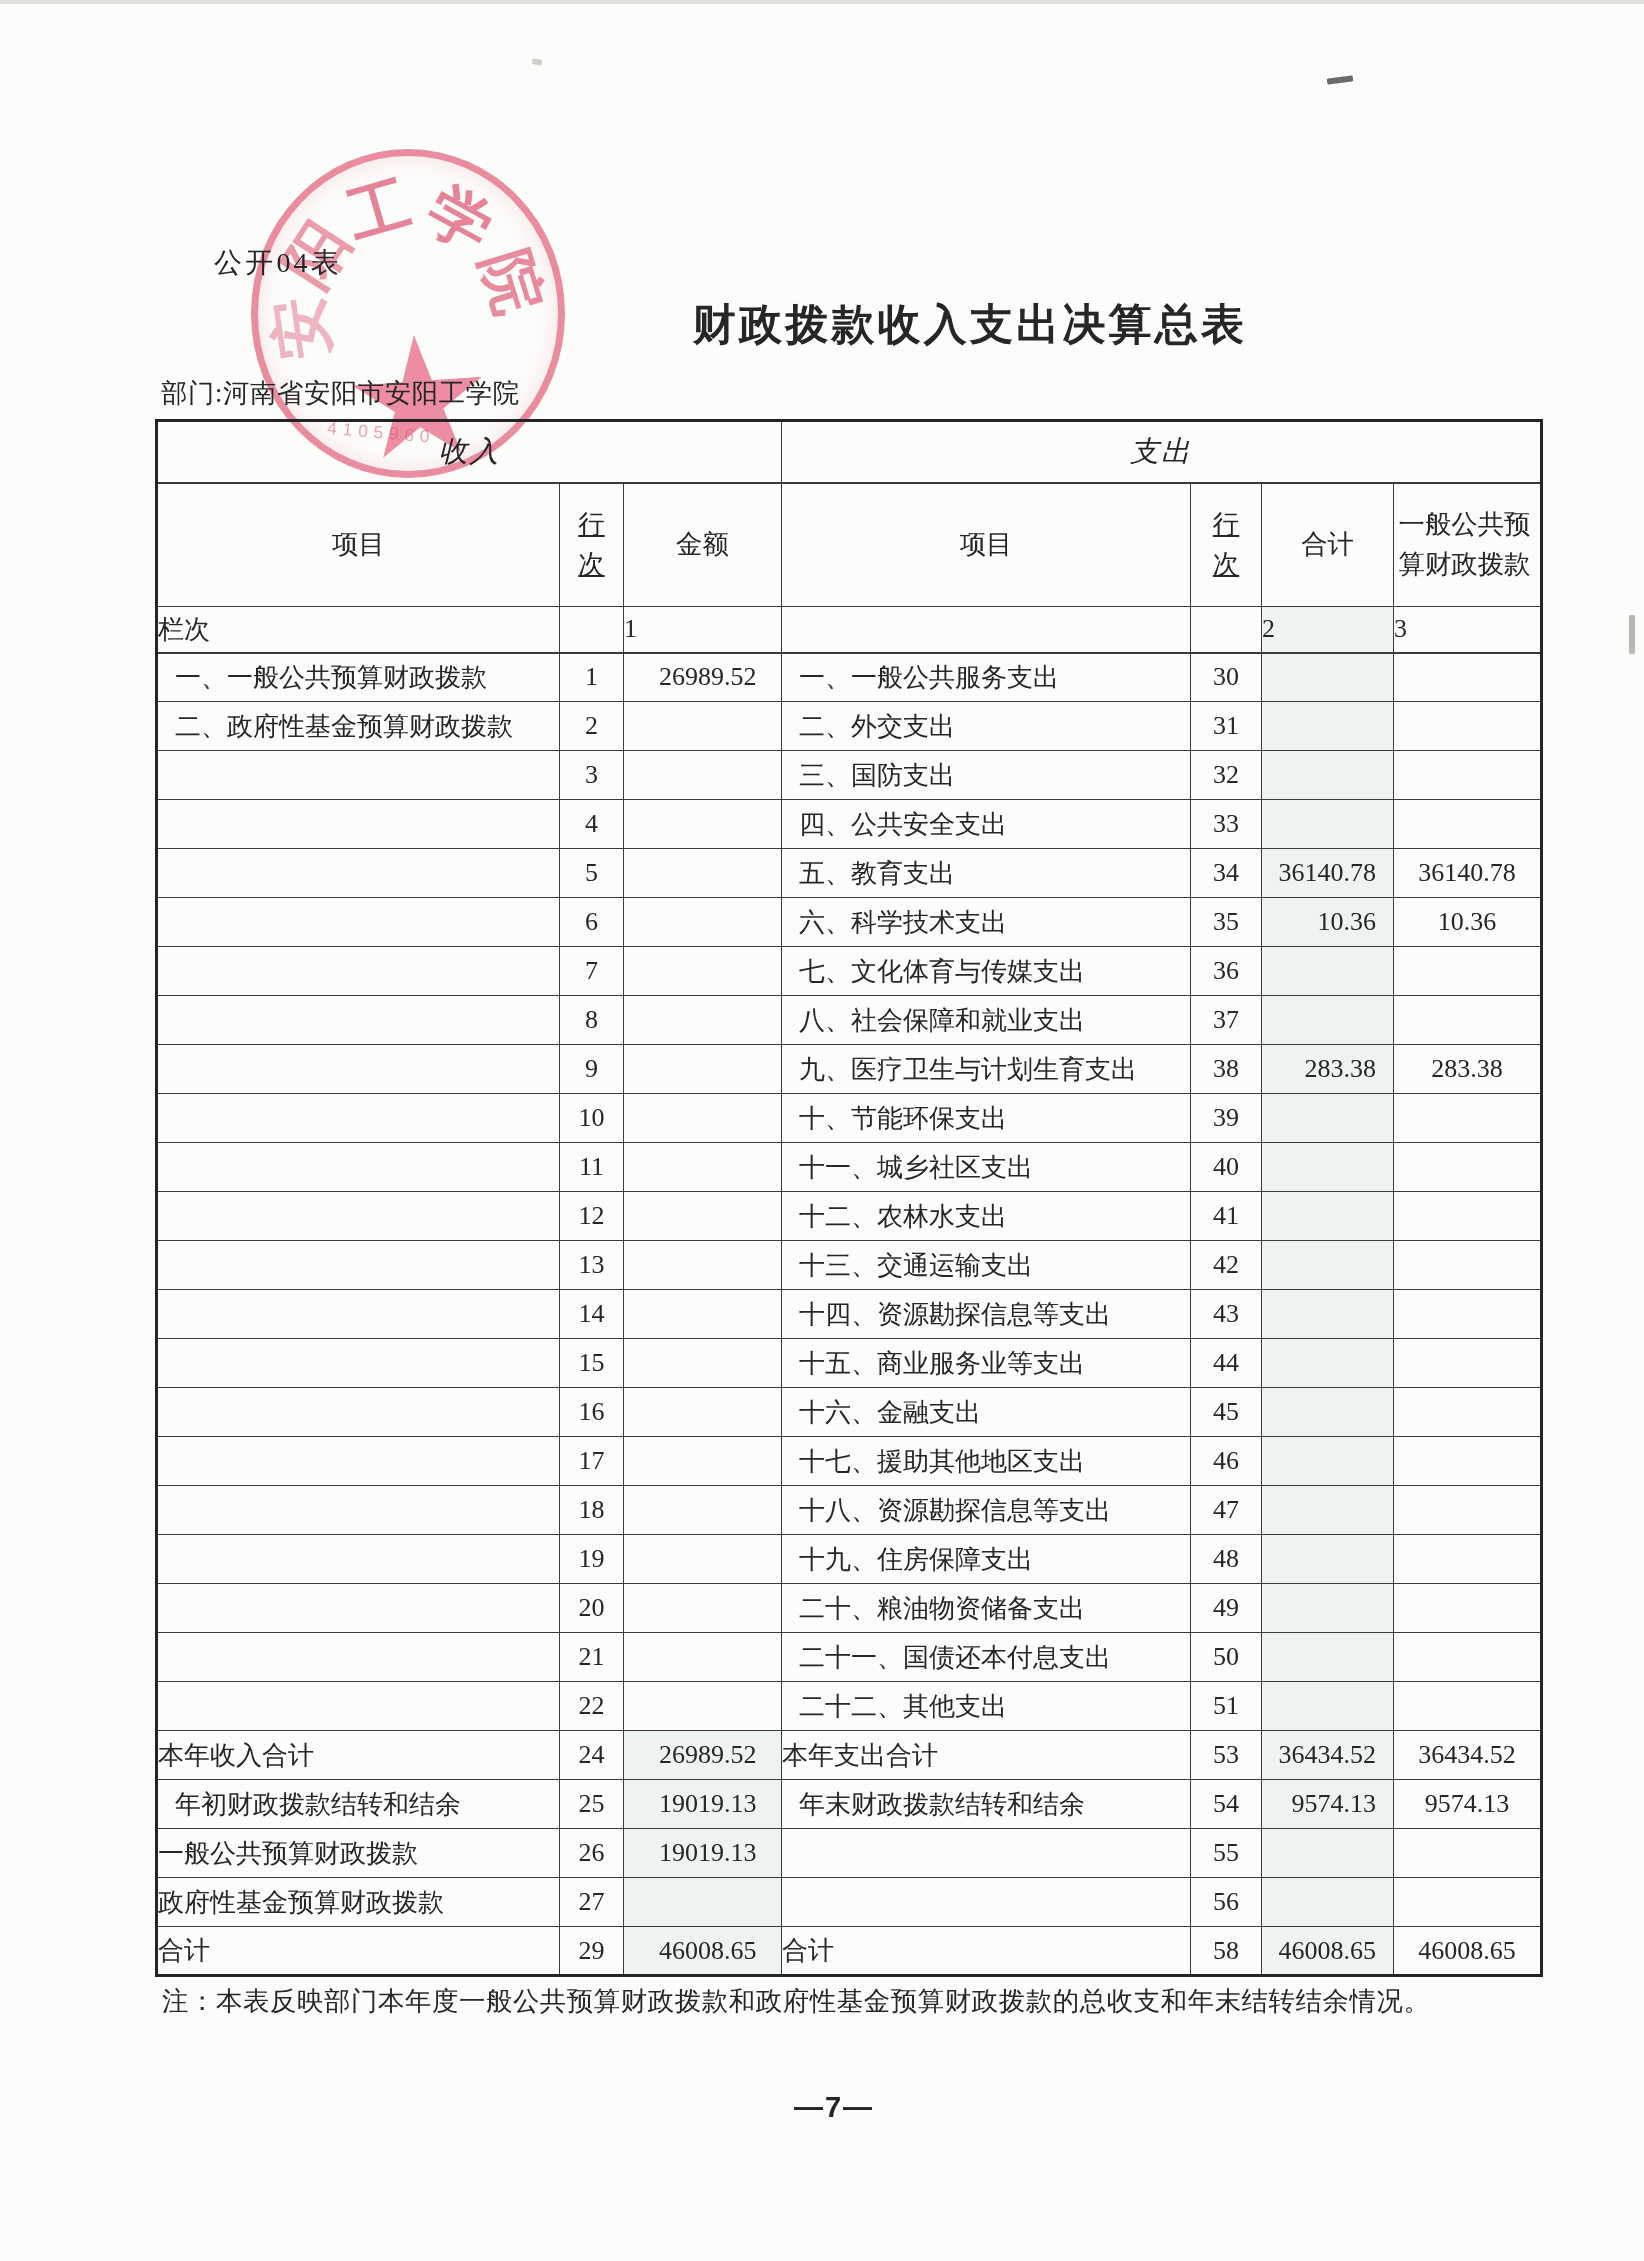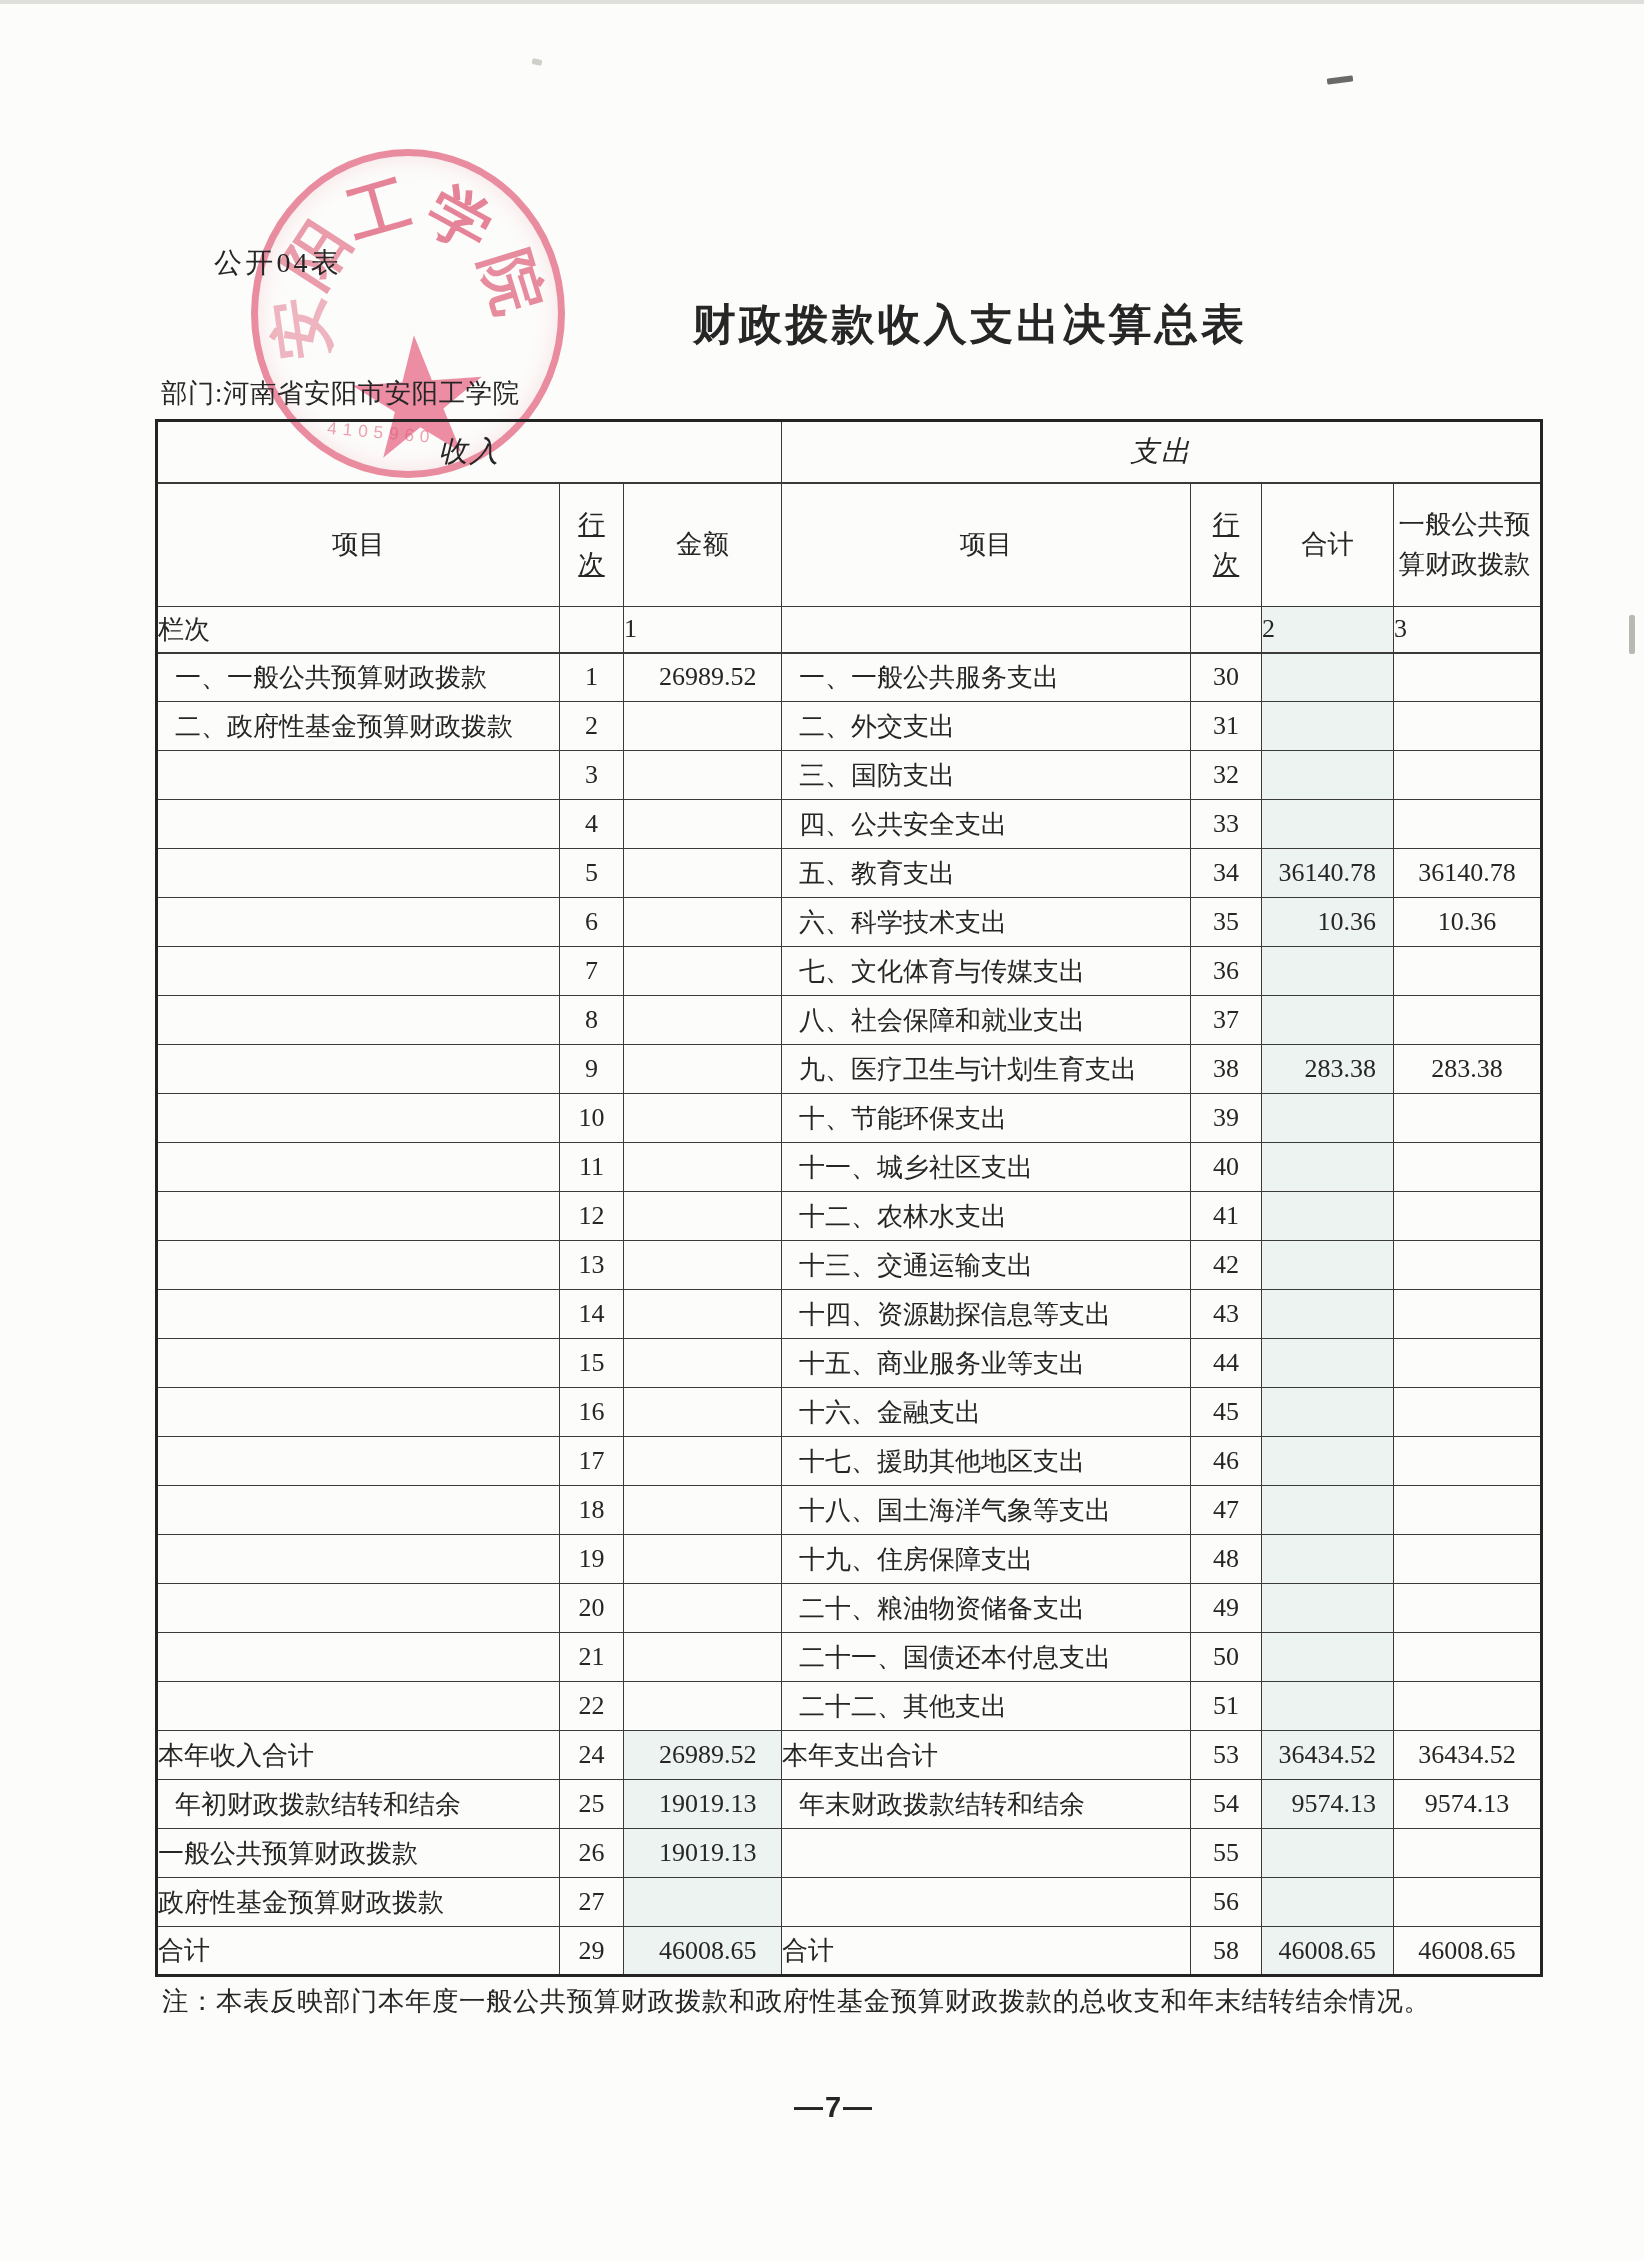--- a/index.html
+++ b/index.html
@@ -296,21 +296,21 @@
         <td class="c-amt"></td>
         <td class="c-item al">十七、援助其他地区支出</td>
         <td class="c-line">46</td>
         <td class="c-tot tint"></td>
         <td class="c-gen"></td>
       </tr>
       <tr>
         <td class="c-item al"></td>
         <td class="c-line">18</td>
         <td class="c-amt"></td>
-        <td class="c-item al">十八、国土海洋气象等支出</td>
+        <td class="c-item al">十八、资源勘探信息等支出</td>
         <td class="c-line">47</td>
         <td class="c-tot tint"></td>
         <td class="c-gen"></td>
       </tr>
       <tr>
         <td class="c-item al"></td>
         <td class="c-line">19</td>
         <td class="c-amt"></td>
         <td class="c-item al">十九、住房保障支出</td>
         <td class="c-line">48</td>

